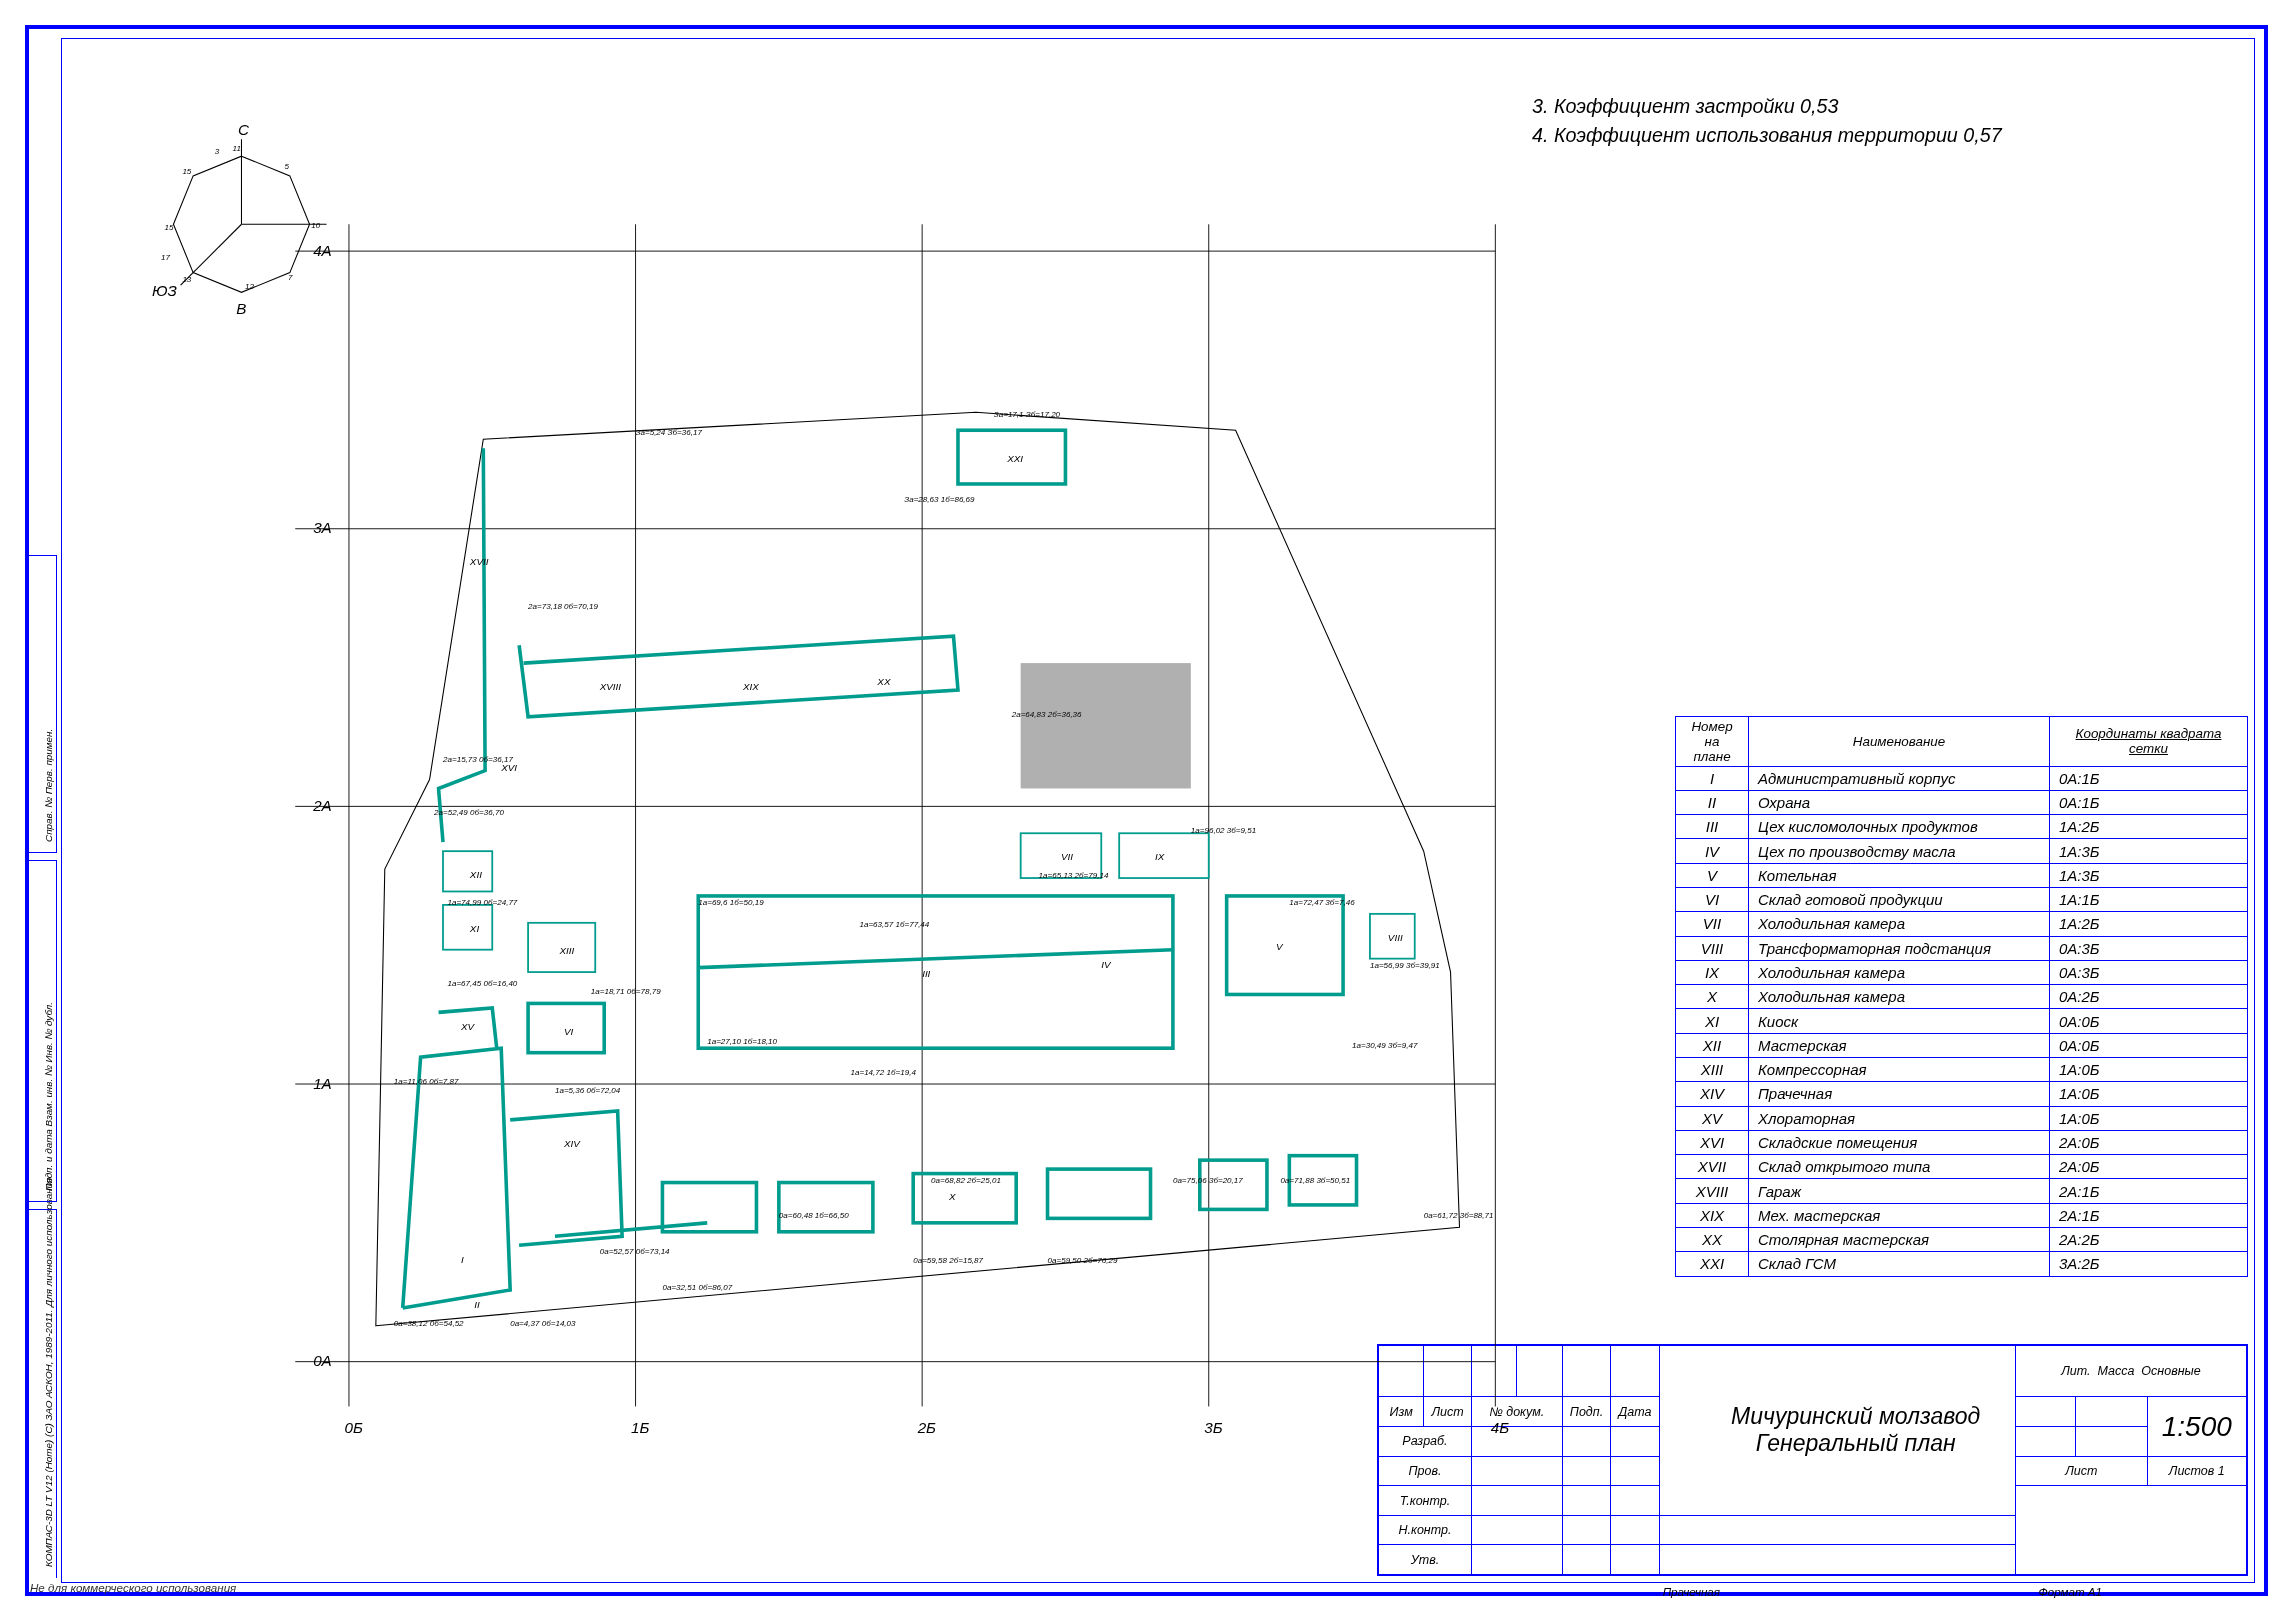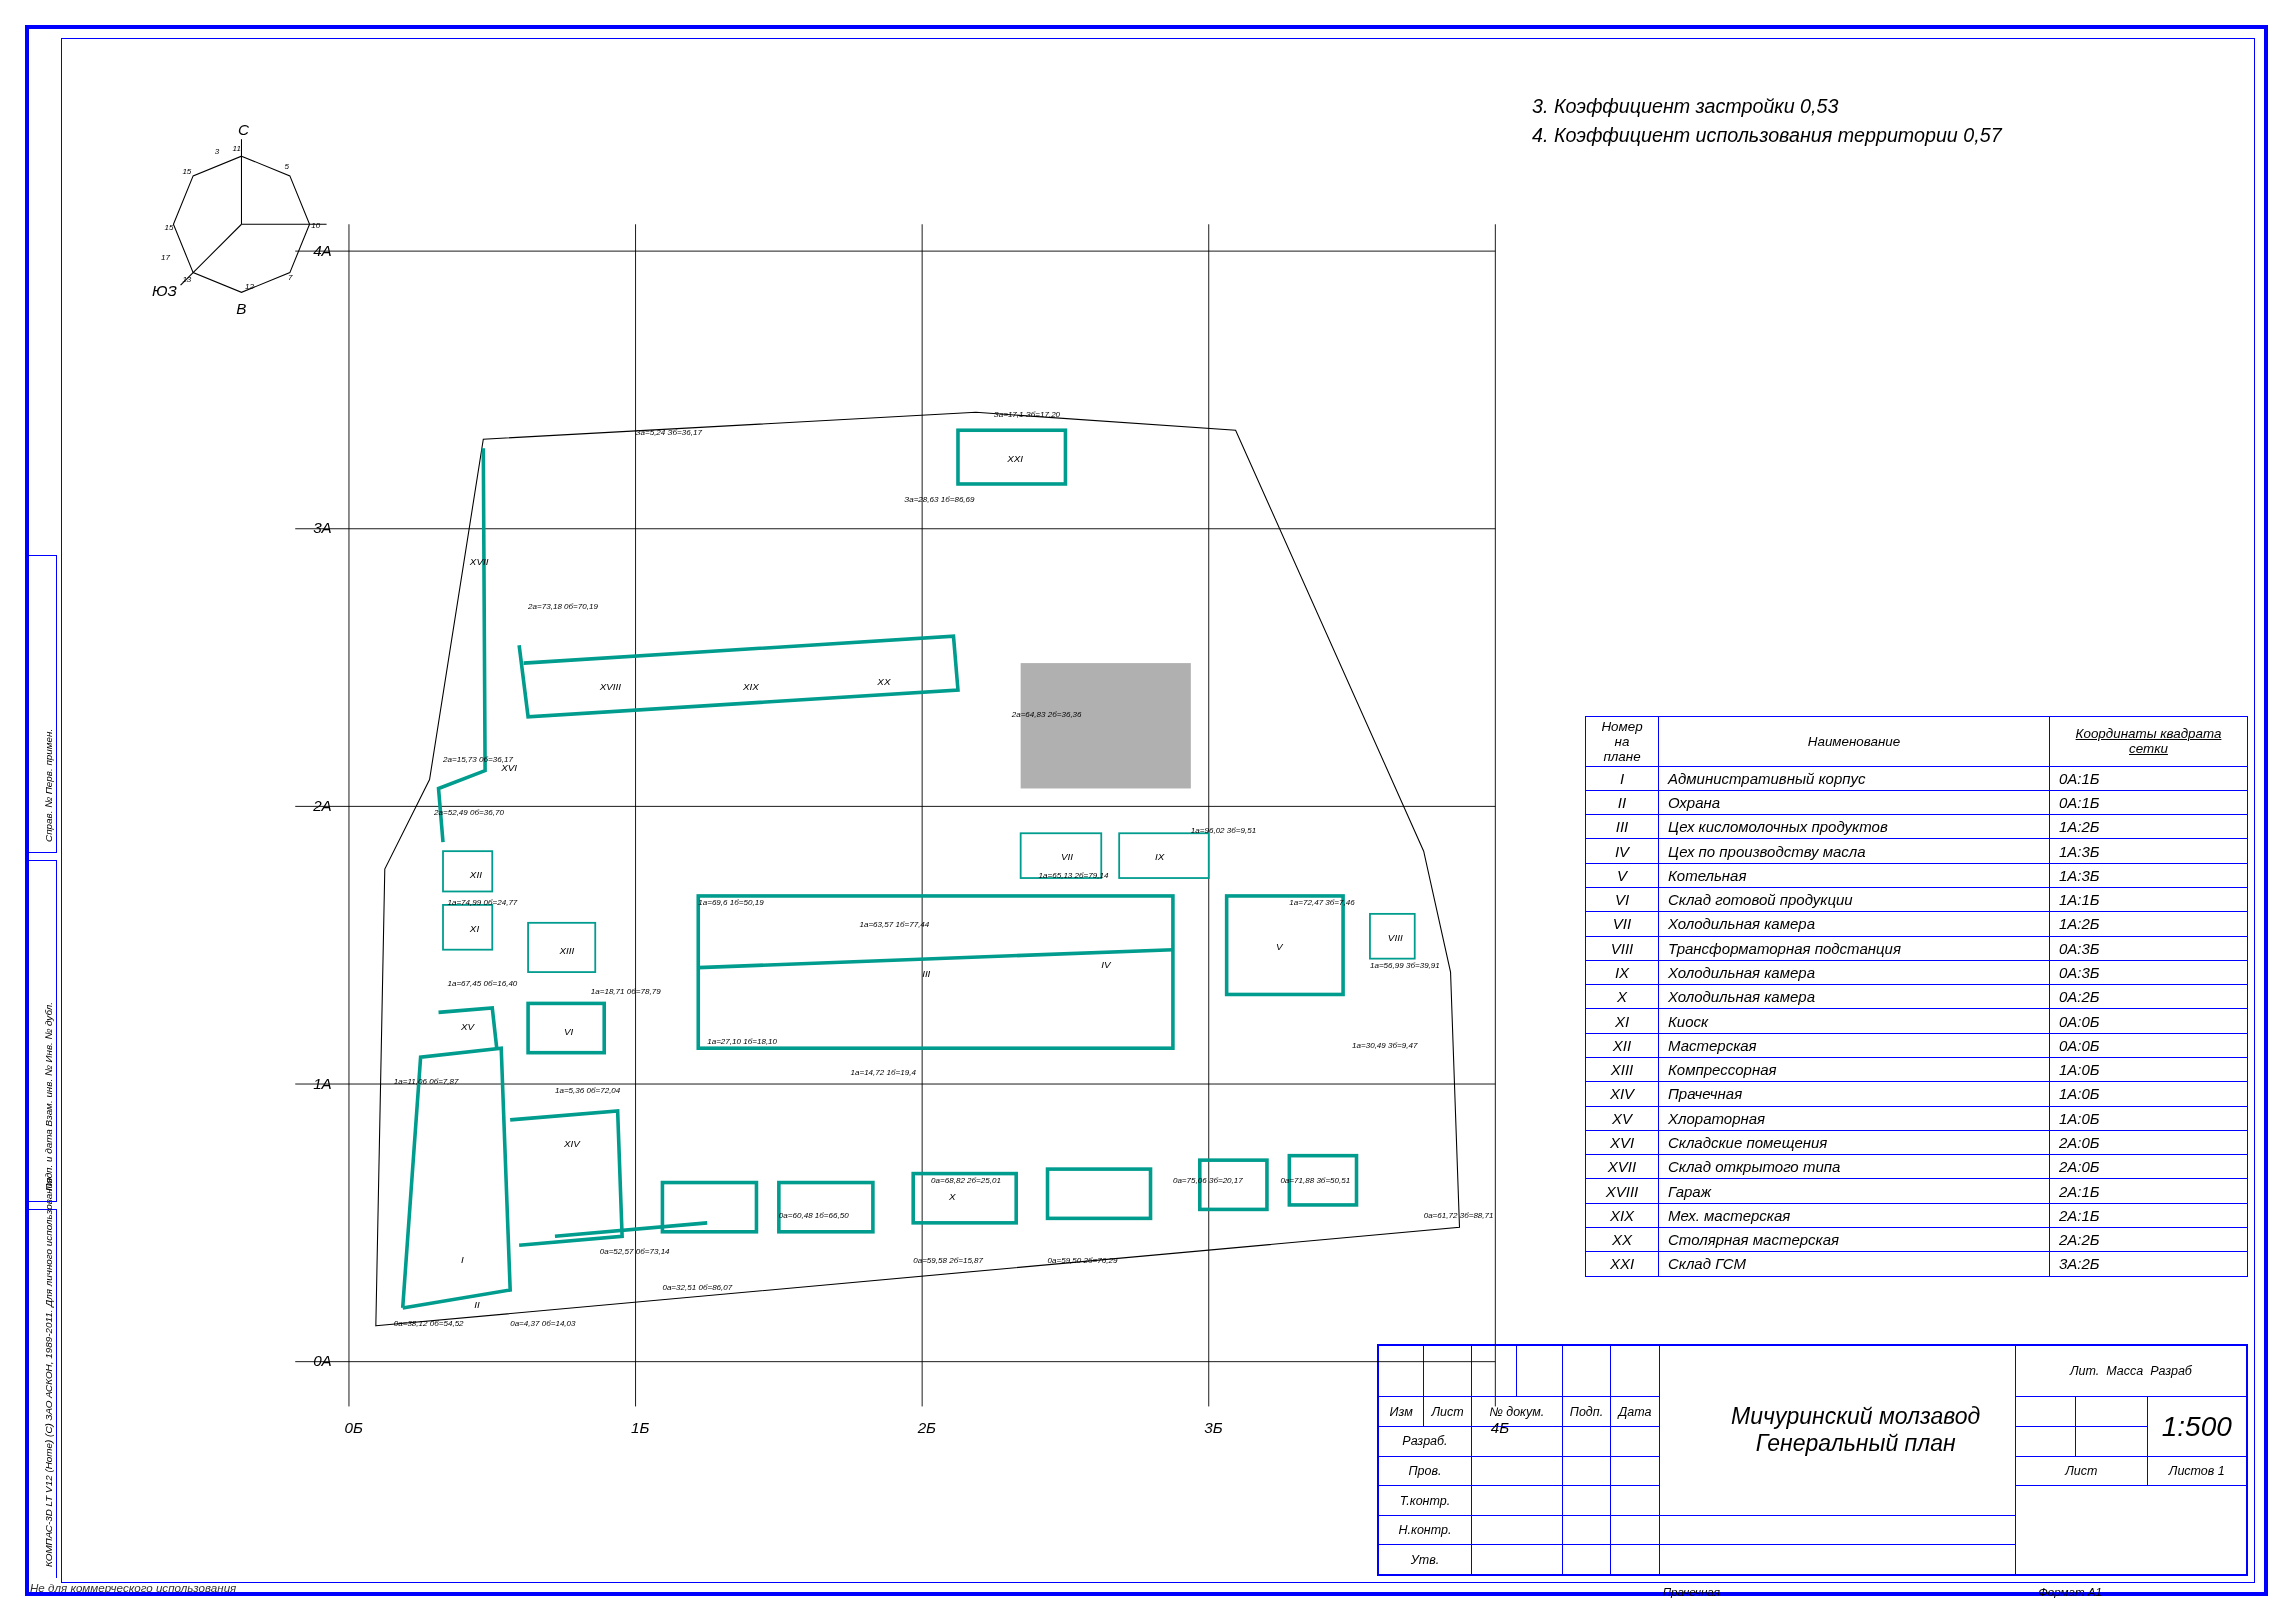--- a/index.html
+++ b/index.html
@@ -22,21 +22,21 @@
   .border-poly{fill:none;stroke:#000;stroke-width:1.2;}
   .roman{font-style:italic;font-size:11px;fill:#000;}
   .dim{font-style:italic;font-size:9px;fill:#000;}
 
   .title-block{position:absolute;right:45px;top:90px;width:716px;}
   .title-block h1{font-style:italic;font-weight:normal;font-size:30px;margin:0 0 16px 0;}
   .title-block .ind{font-style:italic;font-size:19.7px;margin:5.4px 0;}
   .sup{font-size:10.7px;vertical-align:super;}
 
   
-  .expl{position:absolute;right:45px;top:716px;width:663px;border-collapse:collapse;font-style:italic;}
+  .expl{position:absolute;right:45px;top:716px;width:573px;border-collapse:collapse;font-style:italic;}
   .expl th,.expl td{border:1.3px solid #0000ff;padding:1.8px 9px;font-size:15px;text-align:left;height:19.7px;vertical-align:middle;}
   .expl th{text-align:center;font-weight:normal;font-size:13.4px;}
   .expl td.num{width:54px;text-align:center;}
   .expl td.coord{width:143px;}
 
   
   .stamp{position:absolute;right:45px;bottom:45px;border:1.3px solid #0000ff;font-style:italic;font-size:14.3px;}
   .stamp table{border-collapse:collapse;}
   .stamp td{border:1.3px solid #0000ff;padding:1.8px 7.2px;height:25px;vertical-align:middle;}
   .stamp .big{font-size:23px;text-align:center;}
@@ -190,21 +190,21 @@
             <td style="width:30px;"></td>
             <td style="width:30px;"></td>
             <td style="width:30px;"></td>
             <td style="width:30px;"></td>
             <td style="width:30px;"></td>
         <td rowspan="5" style="width:304px;padding-left:44px;" class="big">
           <div>Мичуринский молзавод</div>
           <div>Генеральный план</div>
         </td>
         <td colspan="3" class="sm">
-          <span>Лит.</span>&nbsp; <span>Масса</span>&nbsp; <span>Разраб</span>
+          <span>Лит.</span>&nbsp; <span>Масса</span>&nbsp; <span>Основные</span>
         </td>
       </tr>
       <tr>
         <td class="sm">Изм</td>
         <td class="sm">Лист</td>
         <td class="sm" colspan="2">№ докум.</td>
         <td class="sm">Подп.</td>
         <td class="sm">Дата</td>
         <td style="width:45px;"></td>
             <td style="width:56px;"></td>

